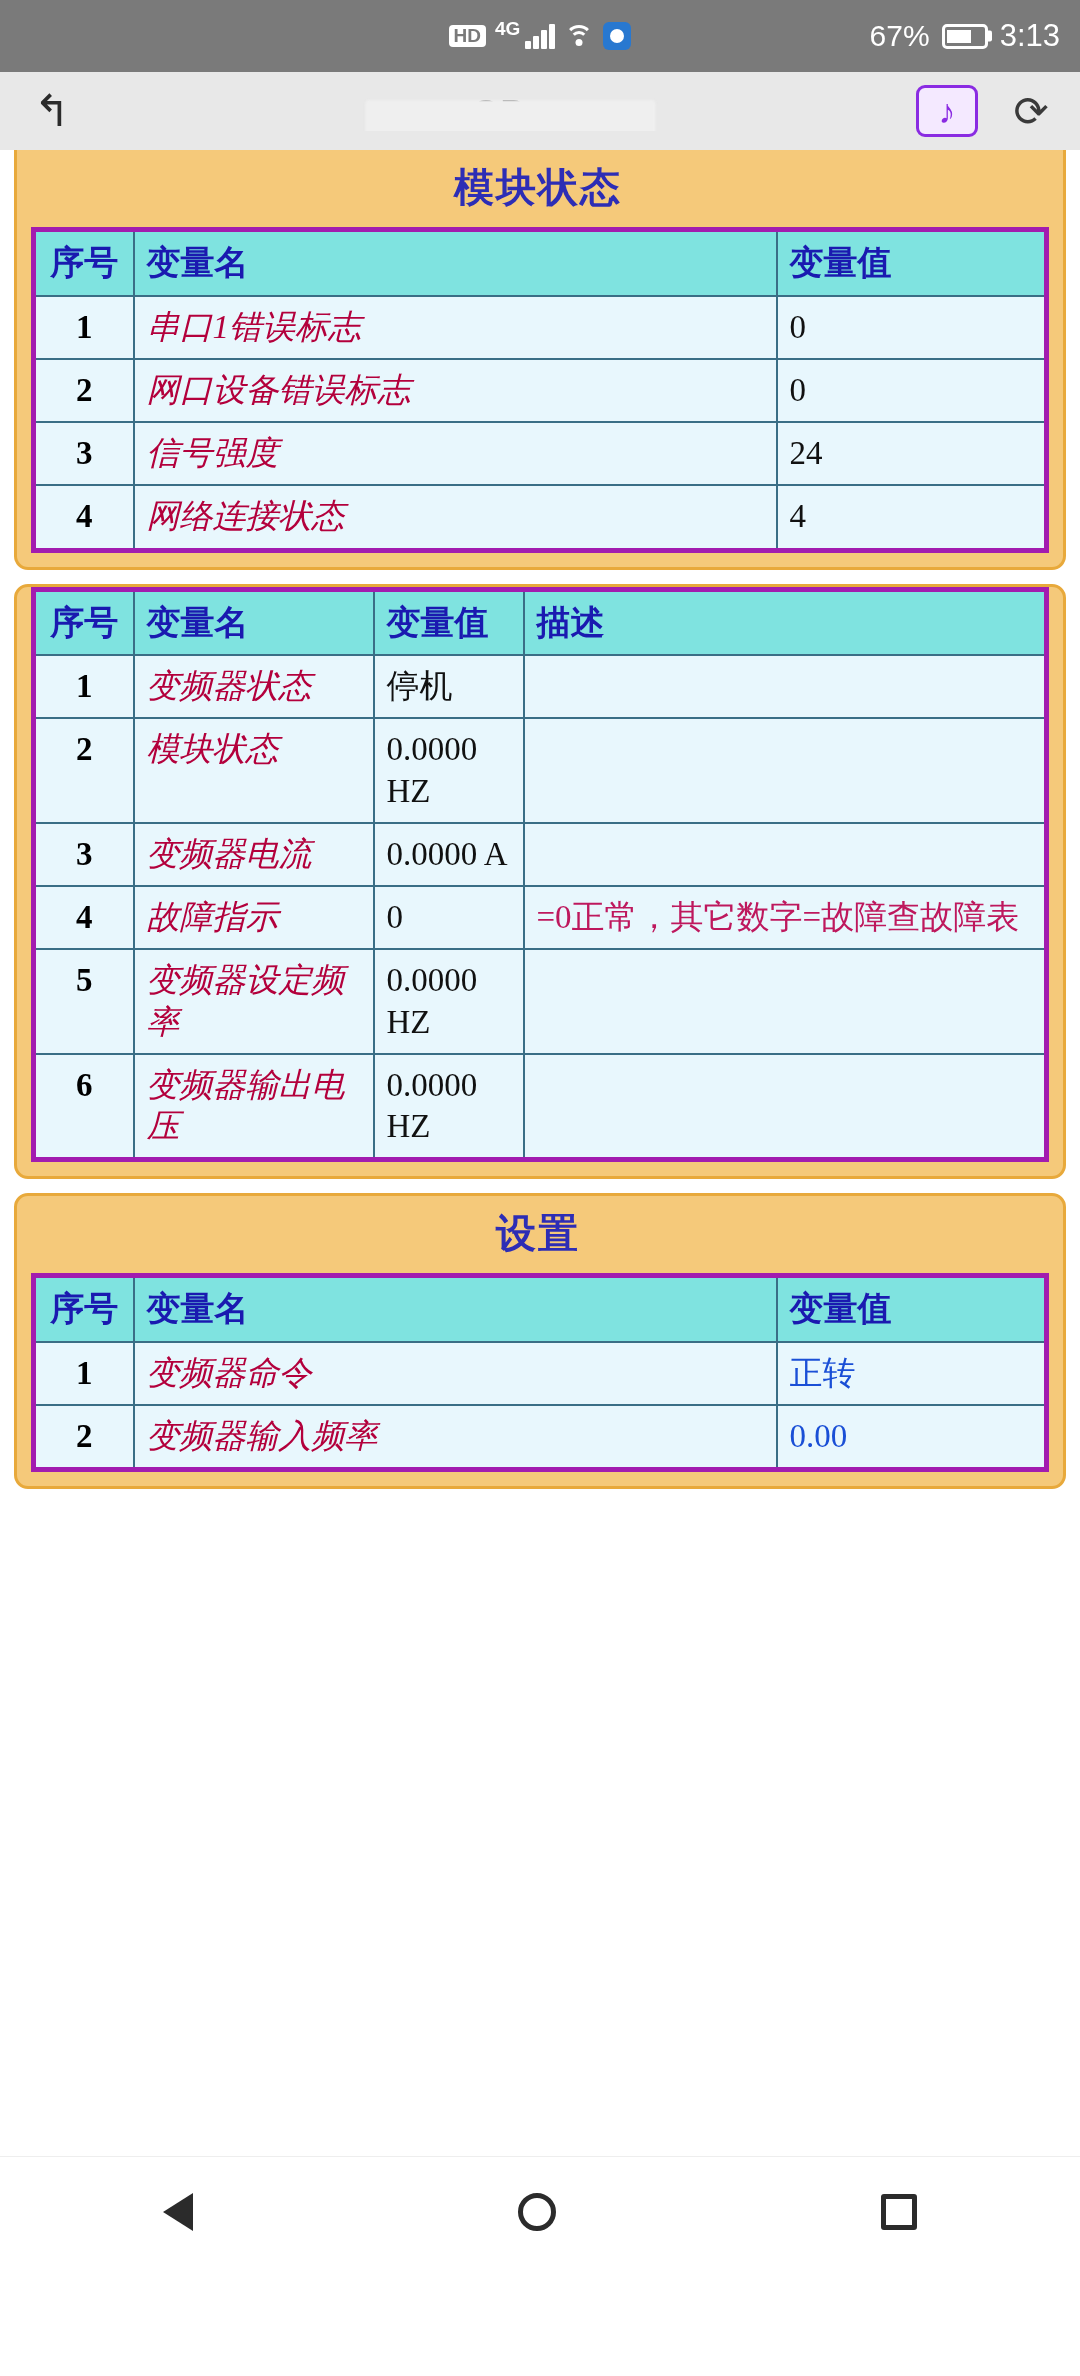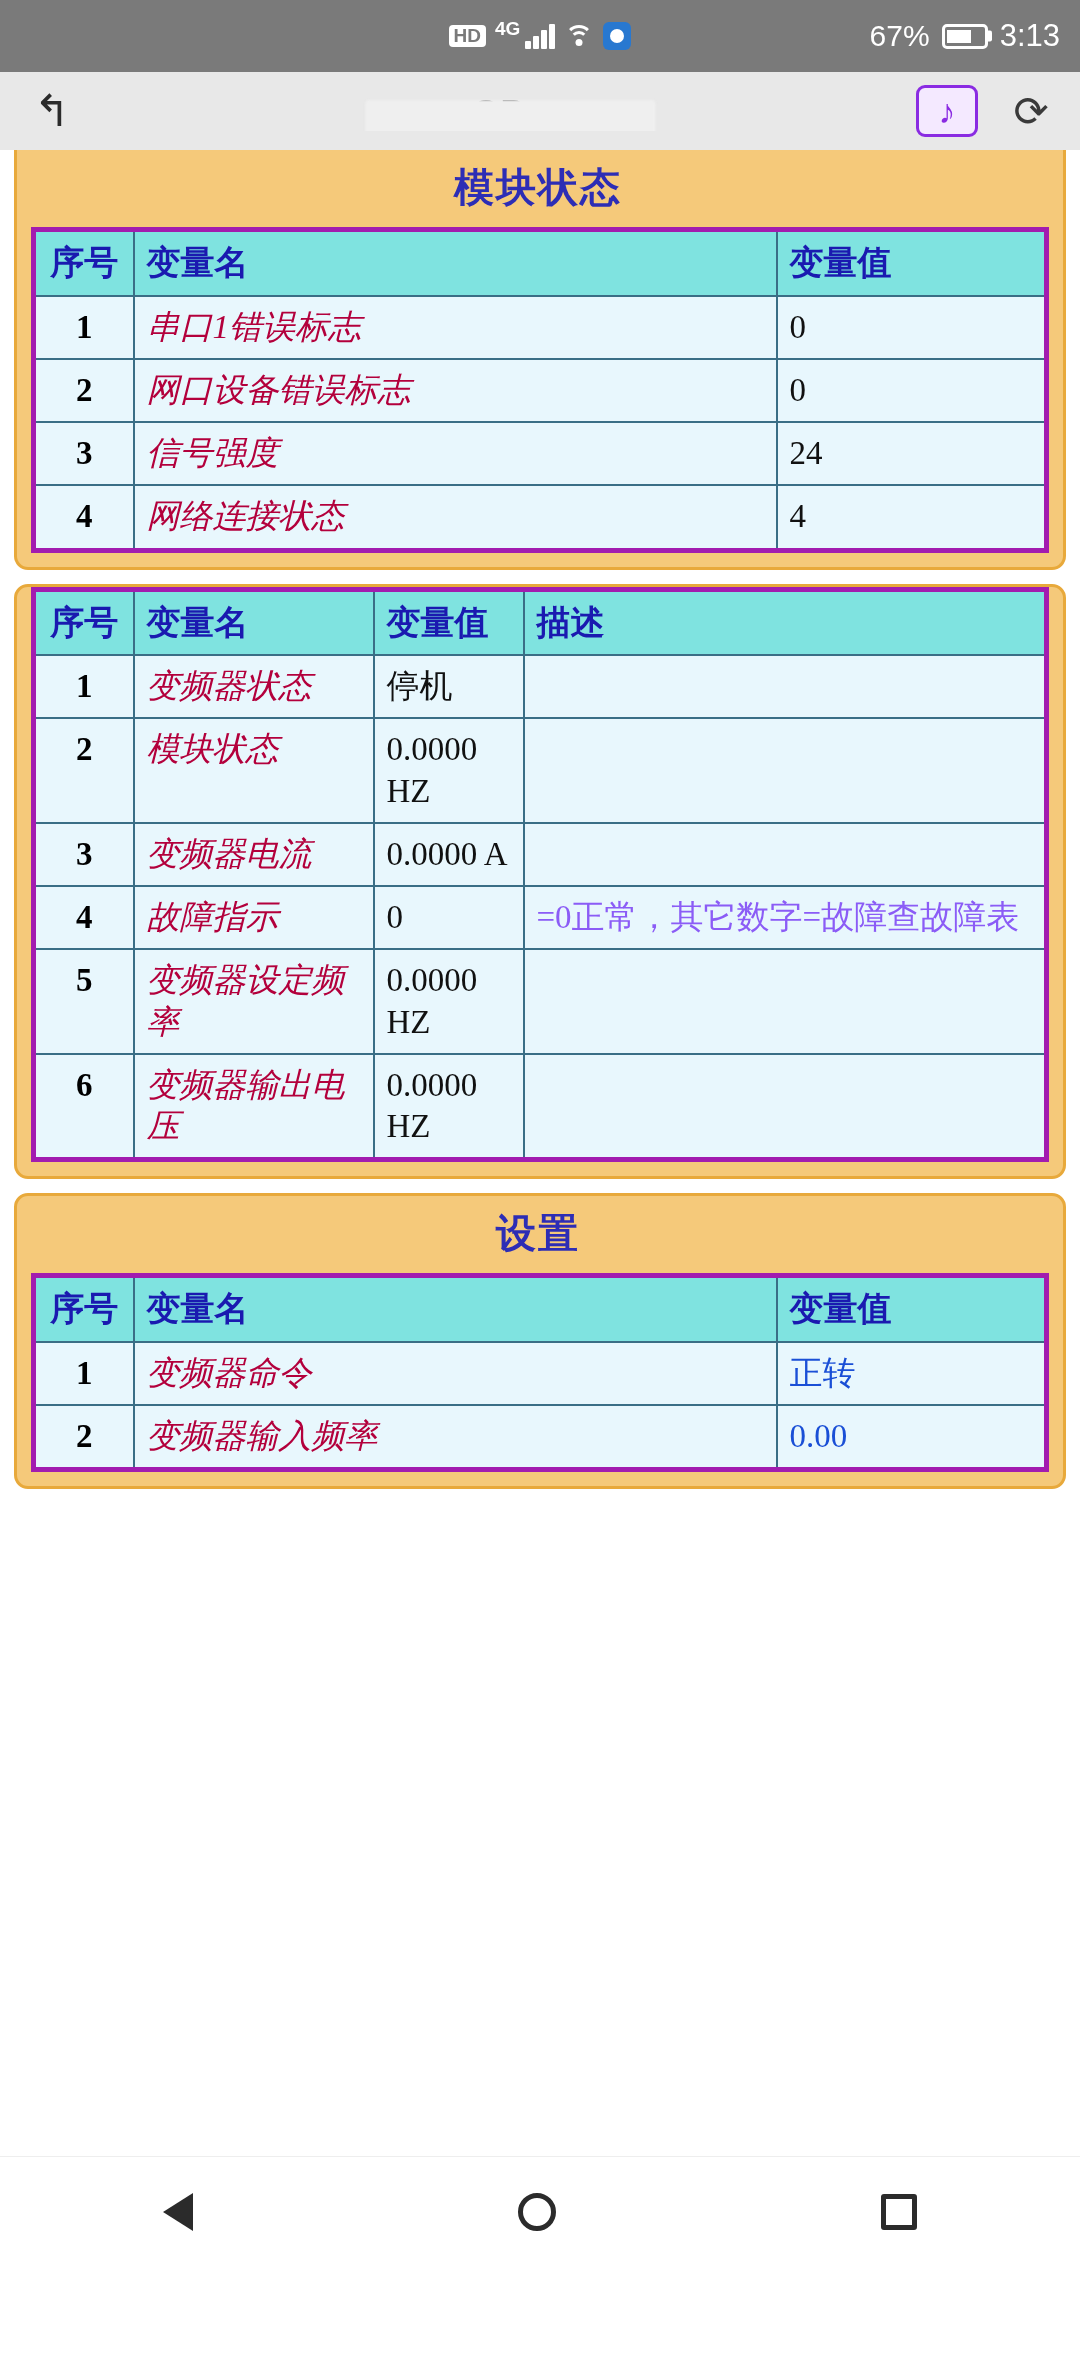--- a/index.html
+++ b/index.html
@@ -217,21 +217,21 @@
   table.grid thead th.c-idx { text-align: center; }
   td.idx {
     text-align: center;
     font-weight: bold;
     color: #000;
     background: #e8f7fd;
   }
   td.varname { color: #b3003c; font-style: italic; }
   td.val { color: #111; }
   td.val-blue { color: #1a4fd6; }
-  td.desc { color: #8b5cf6; }
+  td.desc { color: #be185d; }
 
   
   .tbl-a col:nth-child(1){ width: 100px; }
   .tbl-a col:nth-child(2){ width: auto; }
   .tbl-a col:nth-child(3){ width: 270px; }
 
   .tbl-b col:nth-child(1){ width: 100px; }
   .tbl-b col:nth-child(2){ width: 240px; }
   .tbl-b col:nth-child(3){ width: 150px; }
   .tbl-b col:nth-child(4){ width: auto; }

